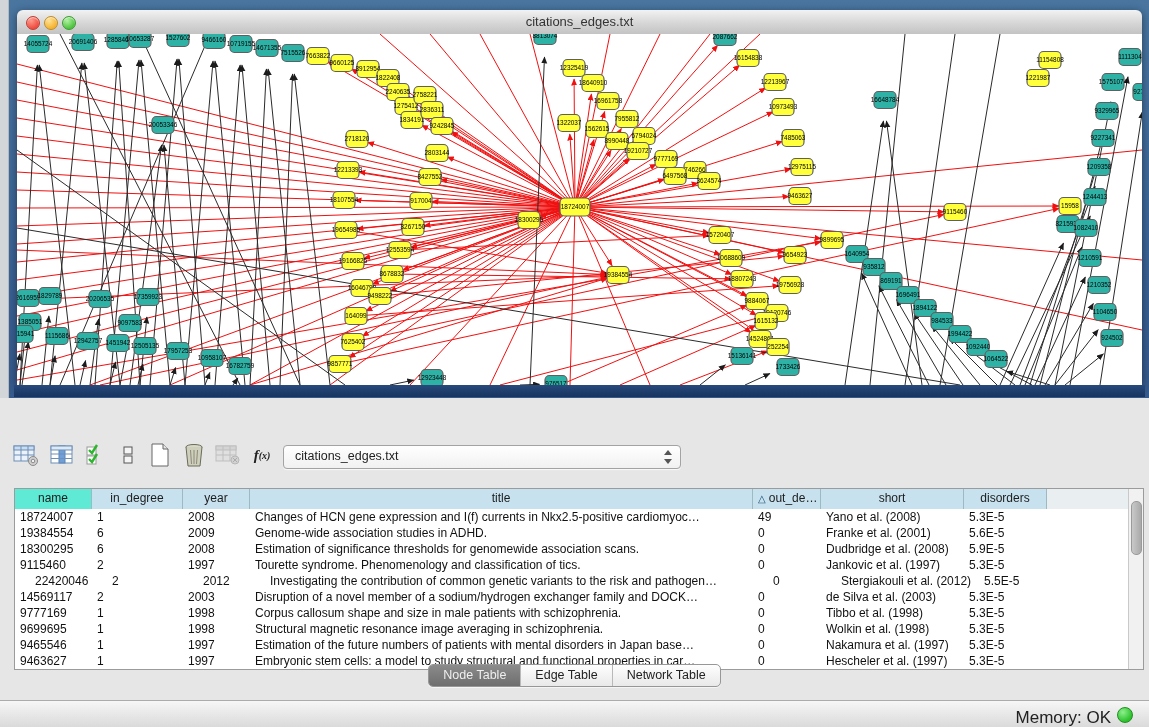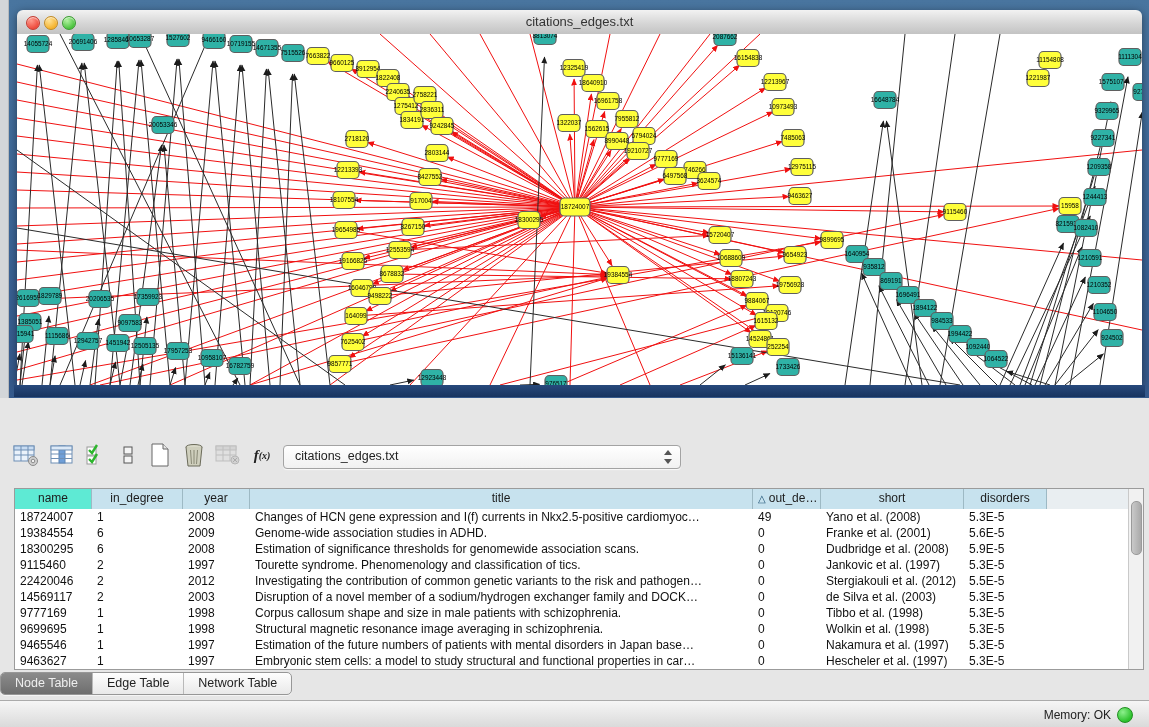--- a/index.html
+++ b/index.html
@@ -39,28 +39,28 @@
   .thead{position:absolute;left:0;top:0;right:14px;height:20px;background:#c7e2ee;border-bottom:1px solid #8fa9b4;display:flex;}
   .th{box-sizing:border-box;height:20px;border-right:1px solid #9db9c4;font-size:12px;color:#1c1c1c;text-align:center;line-height:19px;overflow:hidden;white-space:nowrap;}
   .th.first{background:#5eead4;}
   .sort-tri{color:#1b4f72;font-size:10px;margin-right:3px;}
   .tbody{position:absolute;left:0;top:20px;right:14px;bottom:0;background:#fff;}
   .tr{display:flex;height:16px;}
   .td{box-sizing:border-box;padding-left:5px;font-size:12px;color:#111;white-space:nowrap;overflow:hidden;line-height:16px;}
   .vscroll{position:absolute;right:0;top:0;width:14px;bottom:0;background:#f1f1f1;border-left:1px solid #c9c9c9;}
   .vthumb{position:absolute;left:2px;top:12px;width:9px;height:52px;border-radius:5px;background:linear-gradient(90deg,#c9c9c9,#a9a9a9);border:1px solid #9a9a9a;}
 
-  .tp-tabs{position:absolute;left:0;right:0;top:274px;height:24px;display:flex;}
+  .tp-tabs{position:absolute;left:0;right:0;top:266px;height:24px;display:flex;justify-content:center;}
   .seg-wrap{display:flex;height:21px;border:1px solid #979797;border-radius:5px;overflow:hidden;background:linear-gradient(180deg,#fefefe,#e9e9e9);box-shadow:0 1px 0 rgba(255,255,255,.6);}
   .seg{padding:0 14px;font-size:12.5px;line-height:21px;color:#222;border-right:1px solid #b9b9b9;}
   .seg:last-child{border-right:none;}
   .seg.active{background:linear-gradient(180deg,#8b8b8b,#6e6e6e);color:#efefef;}
 
   .status-bar{position:absolute;left:0;top:700px;width:1149px;height:27px;background:linear-gradient(180deg,#f6f6f6,#d9d9d9);border-top:1px solid #ababab;}
-  .mem-label{position:absolute;right:38px;top:7px;font-size:12px;color:#222;}
+  .mem-label{position:absolute;right:38px;top:7px;font-size:17px;color:#222;}
   .mem-dot{position:absolute;right:16px;top:6px;width:14px;height:14px;border-radius:50%;background:radial-gradient(circle at 35% 30%,#8df08d,#2cc12c 70%);border:1px solid #1f8f1f;}
 </style>
 </head>
 <body>
 
 <div class="stage">
 
   <div class="desktop">
     <div class="left-strip"></div>
     <div class="net-window">
@@ -855,21 +855,21 @@
           <div class="tr">
             <div class="td" style="width: 77px;">9115460</div>
             <div class="td" style="width: 91px;">2</div>
             <div class="td" style="width: 67px;">1997</div>
             <div class="td" style="width: 503px;">Tourette syndrome. Phenomenology and classification of tics.</div>
             <div class="td" style="width: 68px;">0</div>
             <div class="td" style="width: 143px;">Jankovic et al. (1997)</div>
             <div class="td" style="width: 83px;">5.3E-5</div>
           </div>
           <div class="tr">
-            <div class="td" style="width: 77px;">22420046</div>
+            <div class="td" style="width: 77px; margin-left: 15px;">22420046</div>
             <div class="td" style="width: 91px;">2</div>
             <div class="td" style="width: 67px;">2012</div>
             <div class="td" style="width: 503px;">Investigating the contribution of common genetic variants to the risk and pathogen…</div>
             <div class="td" style="width: 68px;">0</div>
             <div class="td" style="width: 143px;">Stergiakouli et al. (2012)</div>
             <div class="td" style="width: 83px;">5.5E-5</div>
           </div>
           <div class="tr">
             <div class="td" style="width: 77px;">14569117</div>
             <div class="td" style="width: 91px;">2</div>

